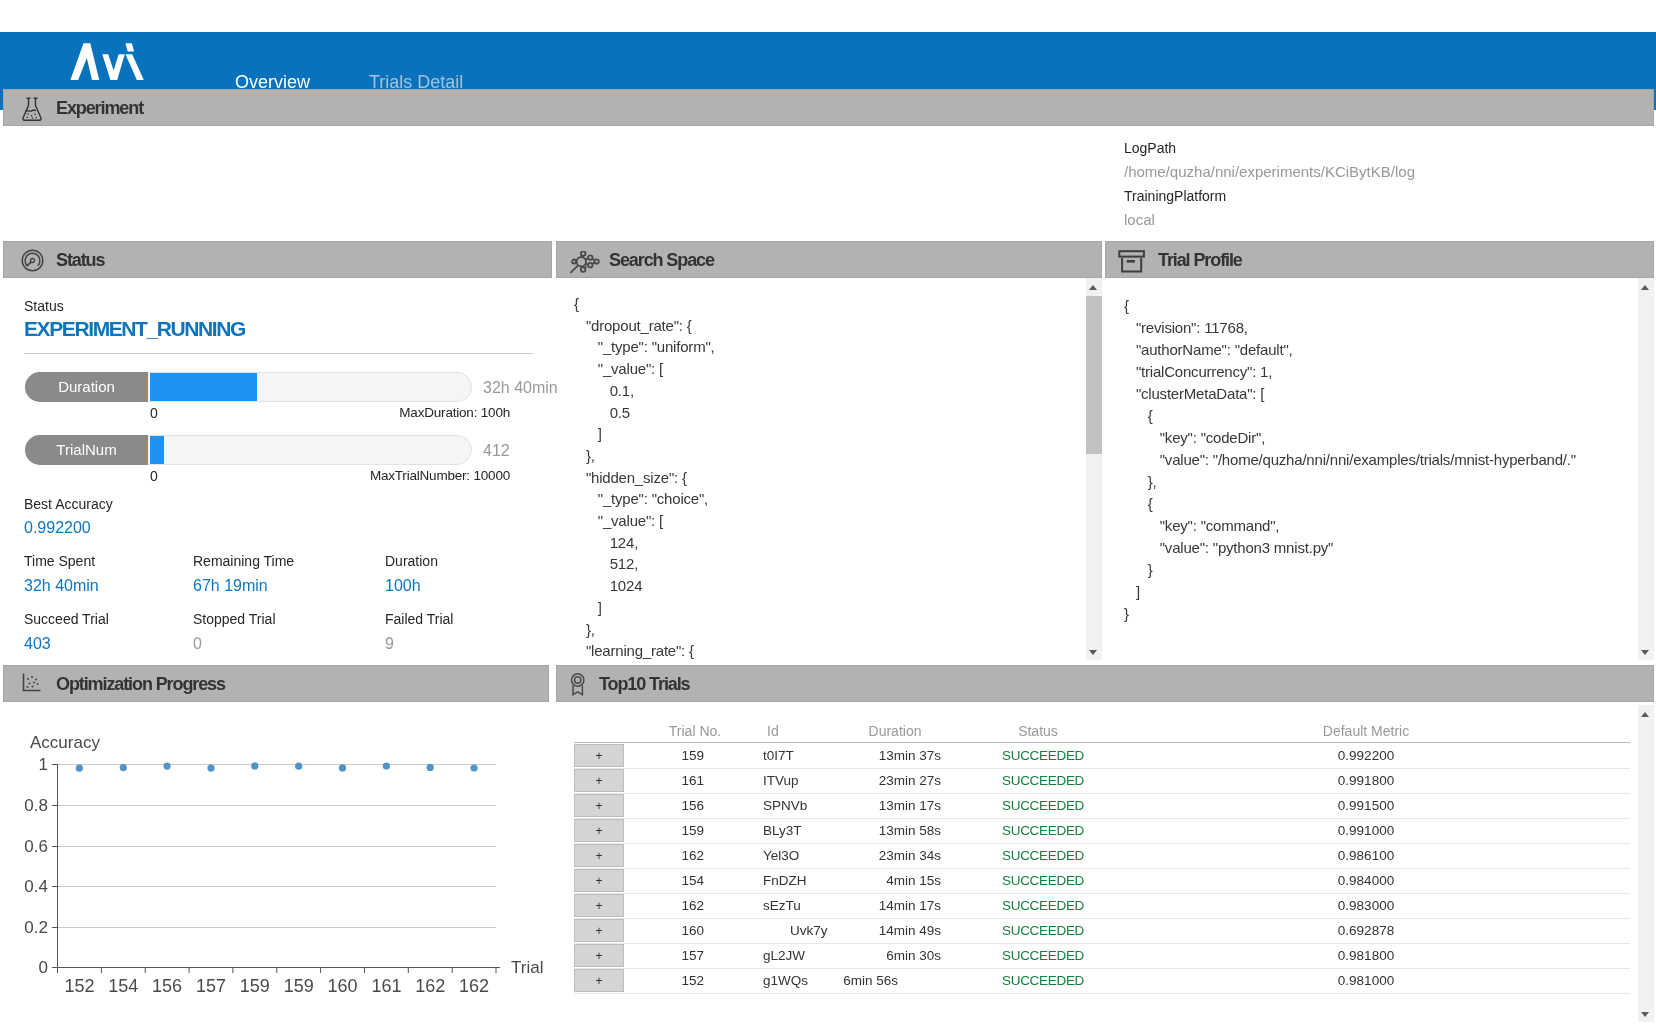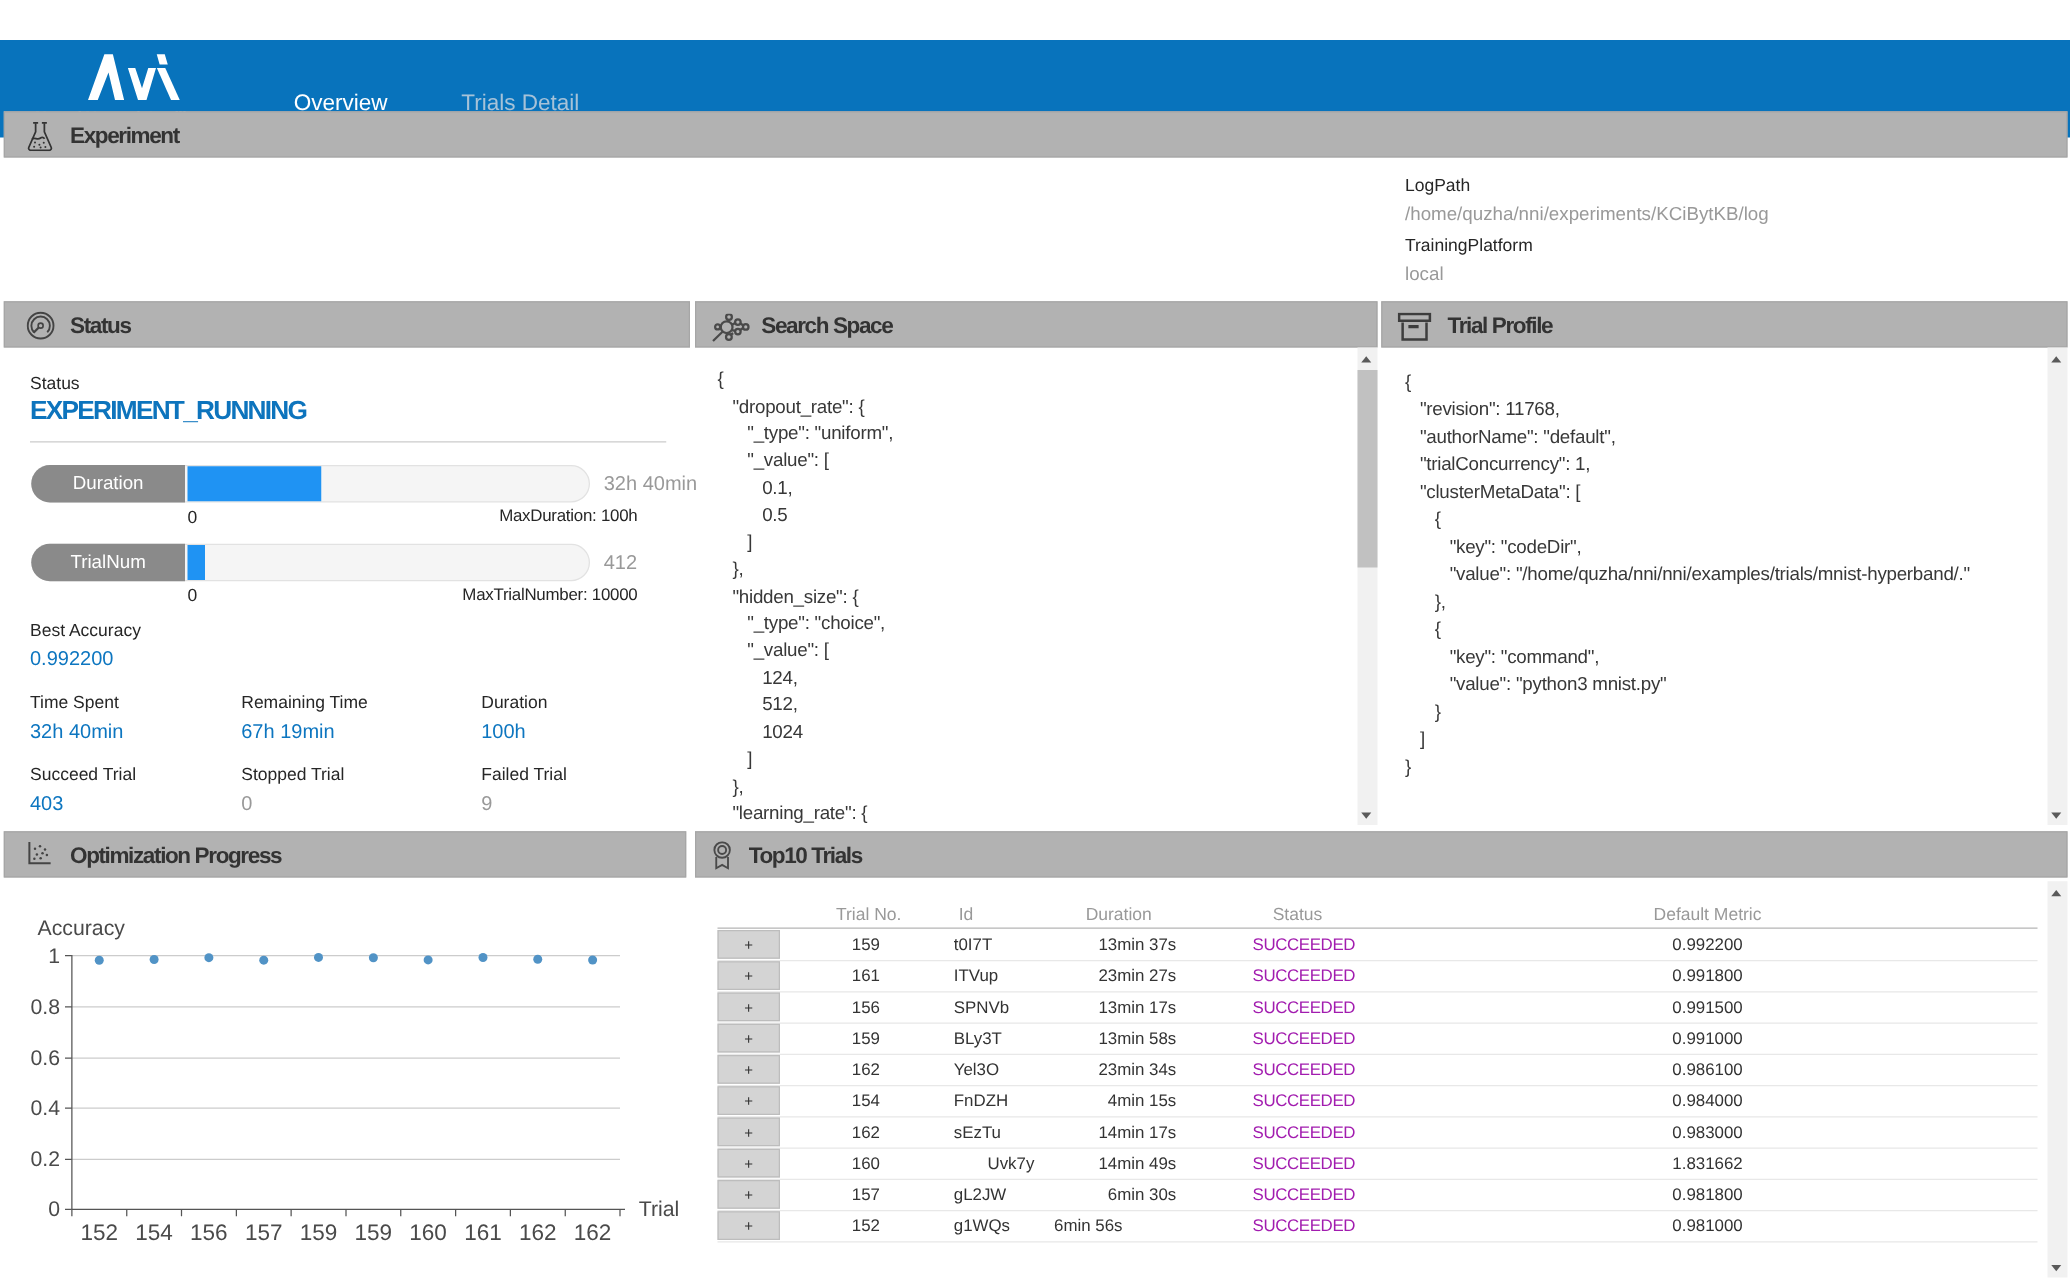--- a/index.html
+++ b/index.html
@@ -36,21 +36,21 @@
 .arr-dn { position:absolute; width:0; height:0; border-left:4.5px solid transparent; border-right:4.5px solid transparent; border-top:5.5px solid #5a5a5a; }
 
 
 .json { position:absolute; font-size:15px; letter-spacing:-0.2px; color:#383838; line-height:22px; white-space:pre; }
 
 
 .t-hdr { position:absolute; font-size:14px; color:#999; }
 .t-cell { position:absolute; font-size:13.5px; color:#333; height:25px; line-height:25px; }
 .t-plus { position:absolute; left:574px; width:50px; height:23px; background:#d4d4d4; border:1px solid #bdbdbd; text-align:center; line-height:23px; font-size:12px; color:#333; }
 .t-line { position:absolute; left:574px; width:1056px; height:1px; background:#e8e8e8; }
-.succ { color:#a21caf; letter-spacing:-0.3px; }
+.succ { color:#15803d; letter-spacing:-0.3px; }
 </style>
 </head>
 <body>
 <div id="page">
 
 <div id="topbar">
   <svg width="78" height="37" viewBox="66 11 78 37" style="position:absolute;left:66px;top:11px;" fill="#fff">
     <polygon points="83.5,11.3 90.3,11.3 99.3,47.9 92.0,47.9 86.8,26.0 78.2,47.9 70.4,47.9"></polygon>
     <polygon points="102.3,22.3 108.2,22.3 113.6,38.6 118.6,22.3 124.8,22.3 117.2,47.9 110.4,47.9"></polygon>
     <polygon points="125.5,22.3 132.2,22.3 143.8,47.9 136.8,47.9"></polygon>
@@ -359,21 +359,21 @@
   <div class="t-cell" style="left:763px; top:893px;">sEzTu</div>
   <div class="t-cell" style="left:841px; top:893px; width:100px; text-align:right;">14min 17s</div>
   <div class="t-cell succ" style="left:1002px; top:893px;">SUCCEEDED</div>
   <div class="t-cell" style="left:1286px; top:893px; width:160px; text-align:center;">0.983000</div>
   <div class="t-line" style="top:918px;"></div>
   <div class="t-plus" style="top:919px;">+</div>
   <div class="t-cell" style="left:624px; top:918px; width:80px; text-align:right;">160</div>
   <div class="t-cell" style="left:774px; top:918px;margin-left:16px;">Uvk7y</div>
   <div class="t-cell" style="left:841px; top:918px; width:100px; text-align:right;">14min 49s</div>
   <div class="t-cell succ" style="left:1002px; top:918px;">SUCCEEDED</div>
-  <div class="t-cell" style="left:1286px; top:918px; width:160px; text-align:center;">1.831662</div>
+  <div class="t-cell" style="left:1286px; top:918px; width:160px; text-align:center;">0.692878</div>
   <div class="t-line" style="top:943px;"></div>
   <div class="t-plus" style="top:944px;">+</div>
   <div class="t-cell" style="left:624px; top:943px; width:80px; text-align:right;">157</div>
   <div class="t-cell" style="left:763px; top:943px;">gL2JW</div>
   <div class="t-cell" style="left:841px; top:943px; width:100px; text-align:right;">6min 30s</div>
   <div class="t-cell succ" style="left:1002px; top:943px;">SUCCEEDED</div>
   <div class="t-cell" style="left:1286px; top:943px; width:160px; text-align:center;">0.981800</div>
   <div class="t-line" style="top:968px;"></div>
   <div class="t-plus" style="top:969px;">+</div>
   <div class="t-cell" style="left:624px; top:968px; width:80px; text-align:right;">152</div>

